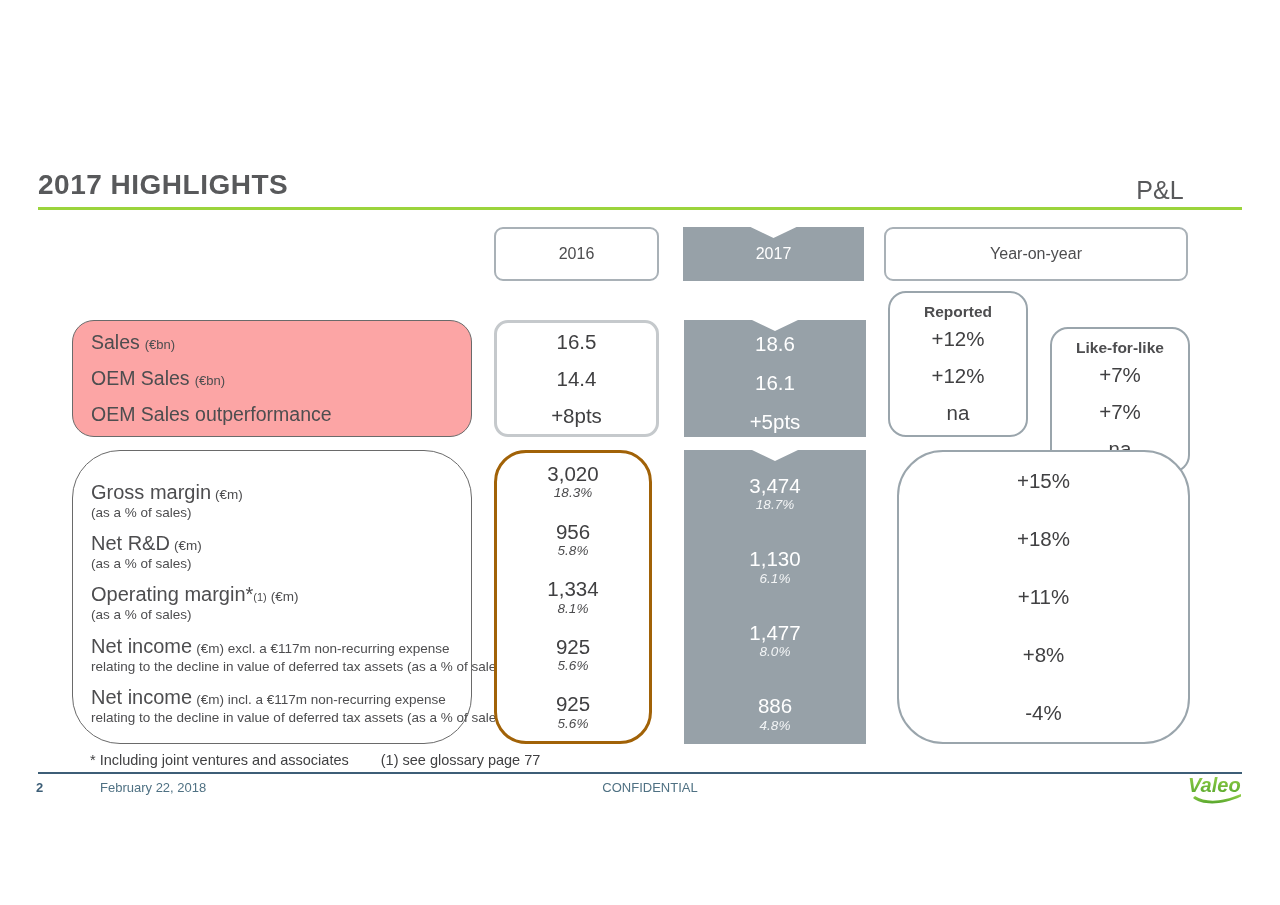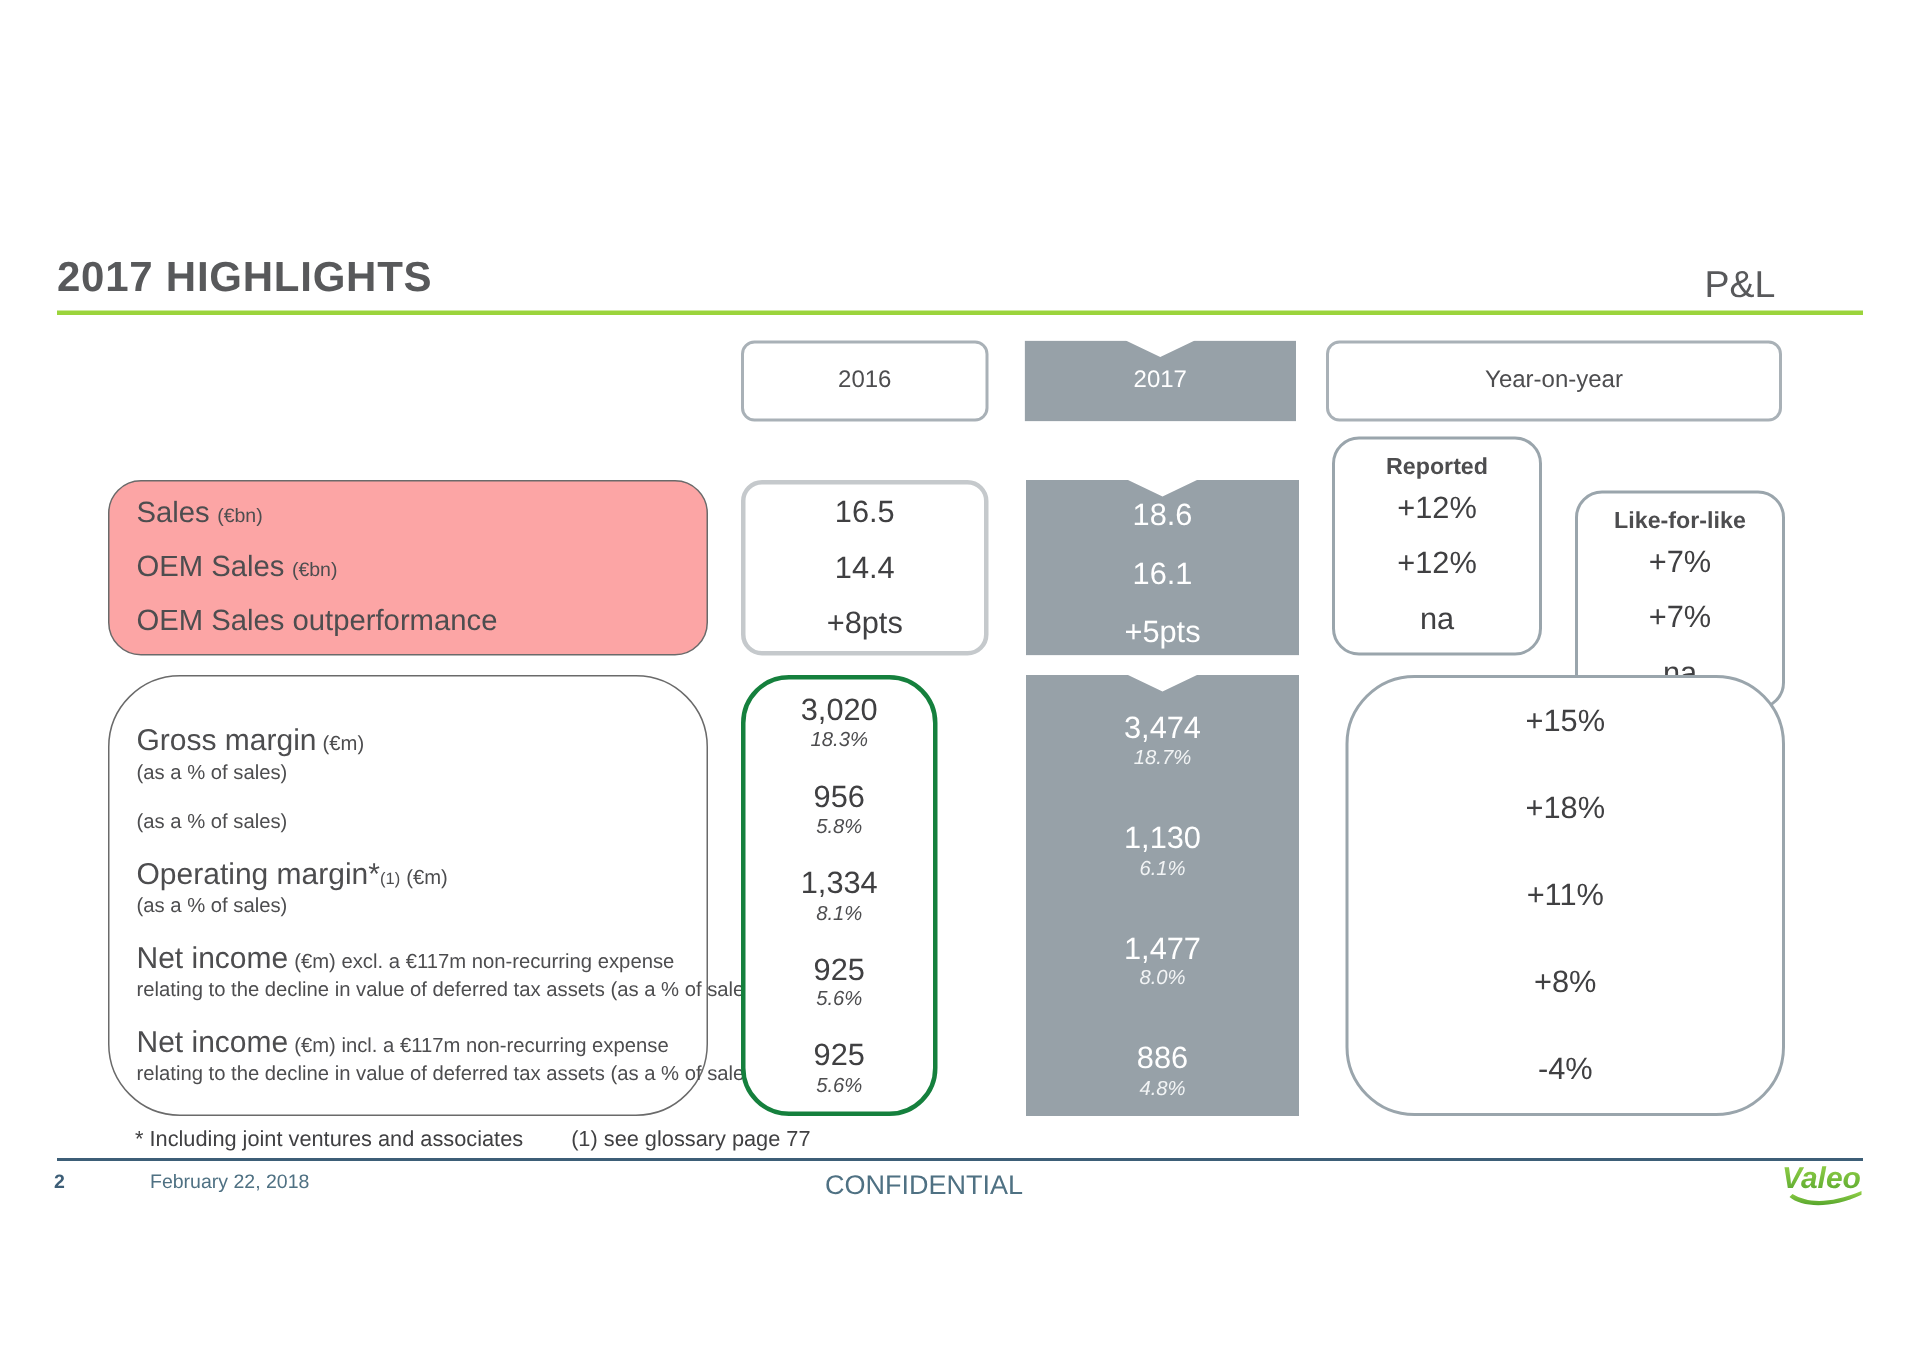--- a/index.html
+++ b/index.html
@@ -32,21 +32,21 @@
 
   .yoysub { position: absolute; top: 291px; height: 146px; width: 140px; border: 2.5px solid #9aa5ac; border-radius: 18px; background: #fff; display: flex; flex-direction: column; }
   .yoysub .sublabel { flex: 0 0 28px; display: flex; align-items: flex-end; justify-content: center; font-size: 15.5px; color: #4d4d4f; font-weight: bold; }
   .yoysub .subvals { flex: 1; display: flex; flex-direction: column; justify-content: space-around; padding-bottom: 4px; }
   .rep { left: 888px; }
   .lfl { left: 1050px; margin-top: 36px; }
 
   
   .s2 { position: absolute; top: 450px; height: 294px; display: flex; flex-direction: column; justify-content: space-around; }
   .s2-labels { left: 72px; width: 400px; border: 1.5px solid #6a6a6a; border-radius: 48px; background: #fff; padding: 24px 0 12px 0; }
-  .s2-2016 { left: 494px; width: 131px; border: 3px solid #15803d; border-radius: 32px; background: #fff; }
+  .s2-2016 { left: 494px; width: 158px; border: 3px solid #a16207; border-radius: 32px; background: #fff; }
   .s2-2017 { left: 684px; width: 182px; }
   .s2-yoy  { left: 897px; width: 293px; border: 2.5px solid #9aa5ac; border-radius: 46px; background: #fff; }
   .lrow2 { padding-left: 18px; white-space: nowrap; }
   .lmain { font-size: 20px; color: #4d4d4f; }
   .lsup { font-size: 11px; color: #4d4d4f; }
   .lunit { font-size: 13.5px; color: #4d4d4f; margin-left: 4px; }
   .lsub { font-size: 13.5px; color: #4d4d4f; margin-top: 1px; }
   .vcell { text-align: center; }
   .vmain { font-size: 20.5px; color: #404042; line-height: 1.15; }
   .vpct { font-size: 13.5px; font-style: italic; color: #4d4d4f; line-height: 1.2; }
@@ -54,21 +54,21 @@
   .s2-2017 .vmain { color: #ffffff; }
   .s2-2017 .vpct { color: #f2f4f5; }
   .yoyval { text-align: center; font-size: 20.5px; color: #404042; }
 
   
   .footnote { position: absolute; left: 90px; top: 752px; font-size: 14.5px; color: #404042; }
   .footnote .gap { display: inline-block; width: 32px; }
   .footline { position: absolute; left: 38px; top: 772px; width: 1204px; height: 2px; background: #3d5e77; }
   .pagenum { position: absolute; left: 36px; top: 780px; font-size: 13px; font-weight: bold; color: #3d5e77; }
   .date { position: absolute; left: 100px; top: 780px; font-size: 13px; color: #4f7183; }
-  .confidential { position: absolute; left: 550px; top: 780px; width: 200px; font-size: 18px; color: #4f7183; }
+  .confidential { position: absolute; left: 550px; top: 780px; width: 200px; text-align: center; font-size: 13px; color: #4f7183; }
   .logo { position: absolute; left: 1183px; top: 770px; width: 64px; height: 40px; }
 </style>
 </head>
 <body>
 
 <div class="slide">
 
   <div class="title">2017 HIGHLIGHTS</div>
   <div class="pnl">P&amp;L</div>
   <div class="greenline"></div>
@@ -124,20 +124,21 @@
       <div class="val">na</div>
     </div>
   </div>
 
   <div class="s2 s2-labels">
     <div class="lrow2">
       <div><span class="lmain">Gross margin</span><span class="lunit">(€m)</span></div>
       <div class="lsub">(as a % of sales)</div>
     </div>
     <div class="lrow2">
+      <div><span class="lmain">Net R&amp;D</span><span class="lunit">(€m)</span></div>
       <div class="lsub">(as a % of sales)</div>
     </div>
     <div class="lrow2">
       <div><span class="lmain">Operating margin*</span><span class="lsup">(1)</span><span class="lunit">(€m)</span></div>
       <div class="lsub">(as a % of sales)</div>
     </div>
     <div class="lrow2">
       <div><span class="lmain">Net income</span><span class="lunit">(€m) excl. a €117m non-recurring expense</span></div>
       <div class="lsub">relating to the decline in value of deferred tax assets (as a % of sales)</div>
     </div>

